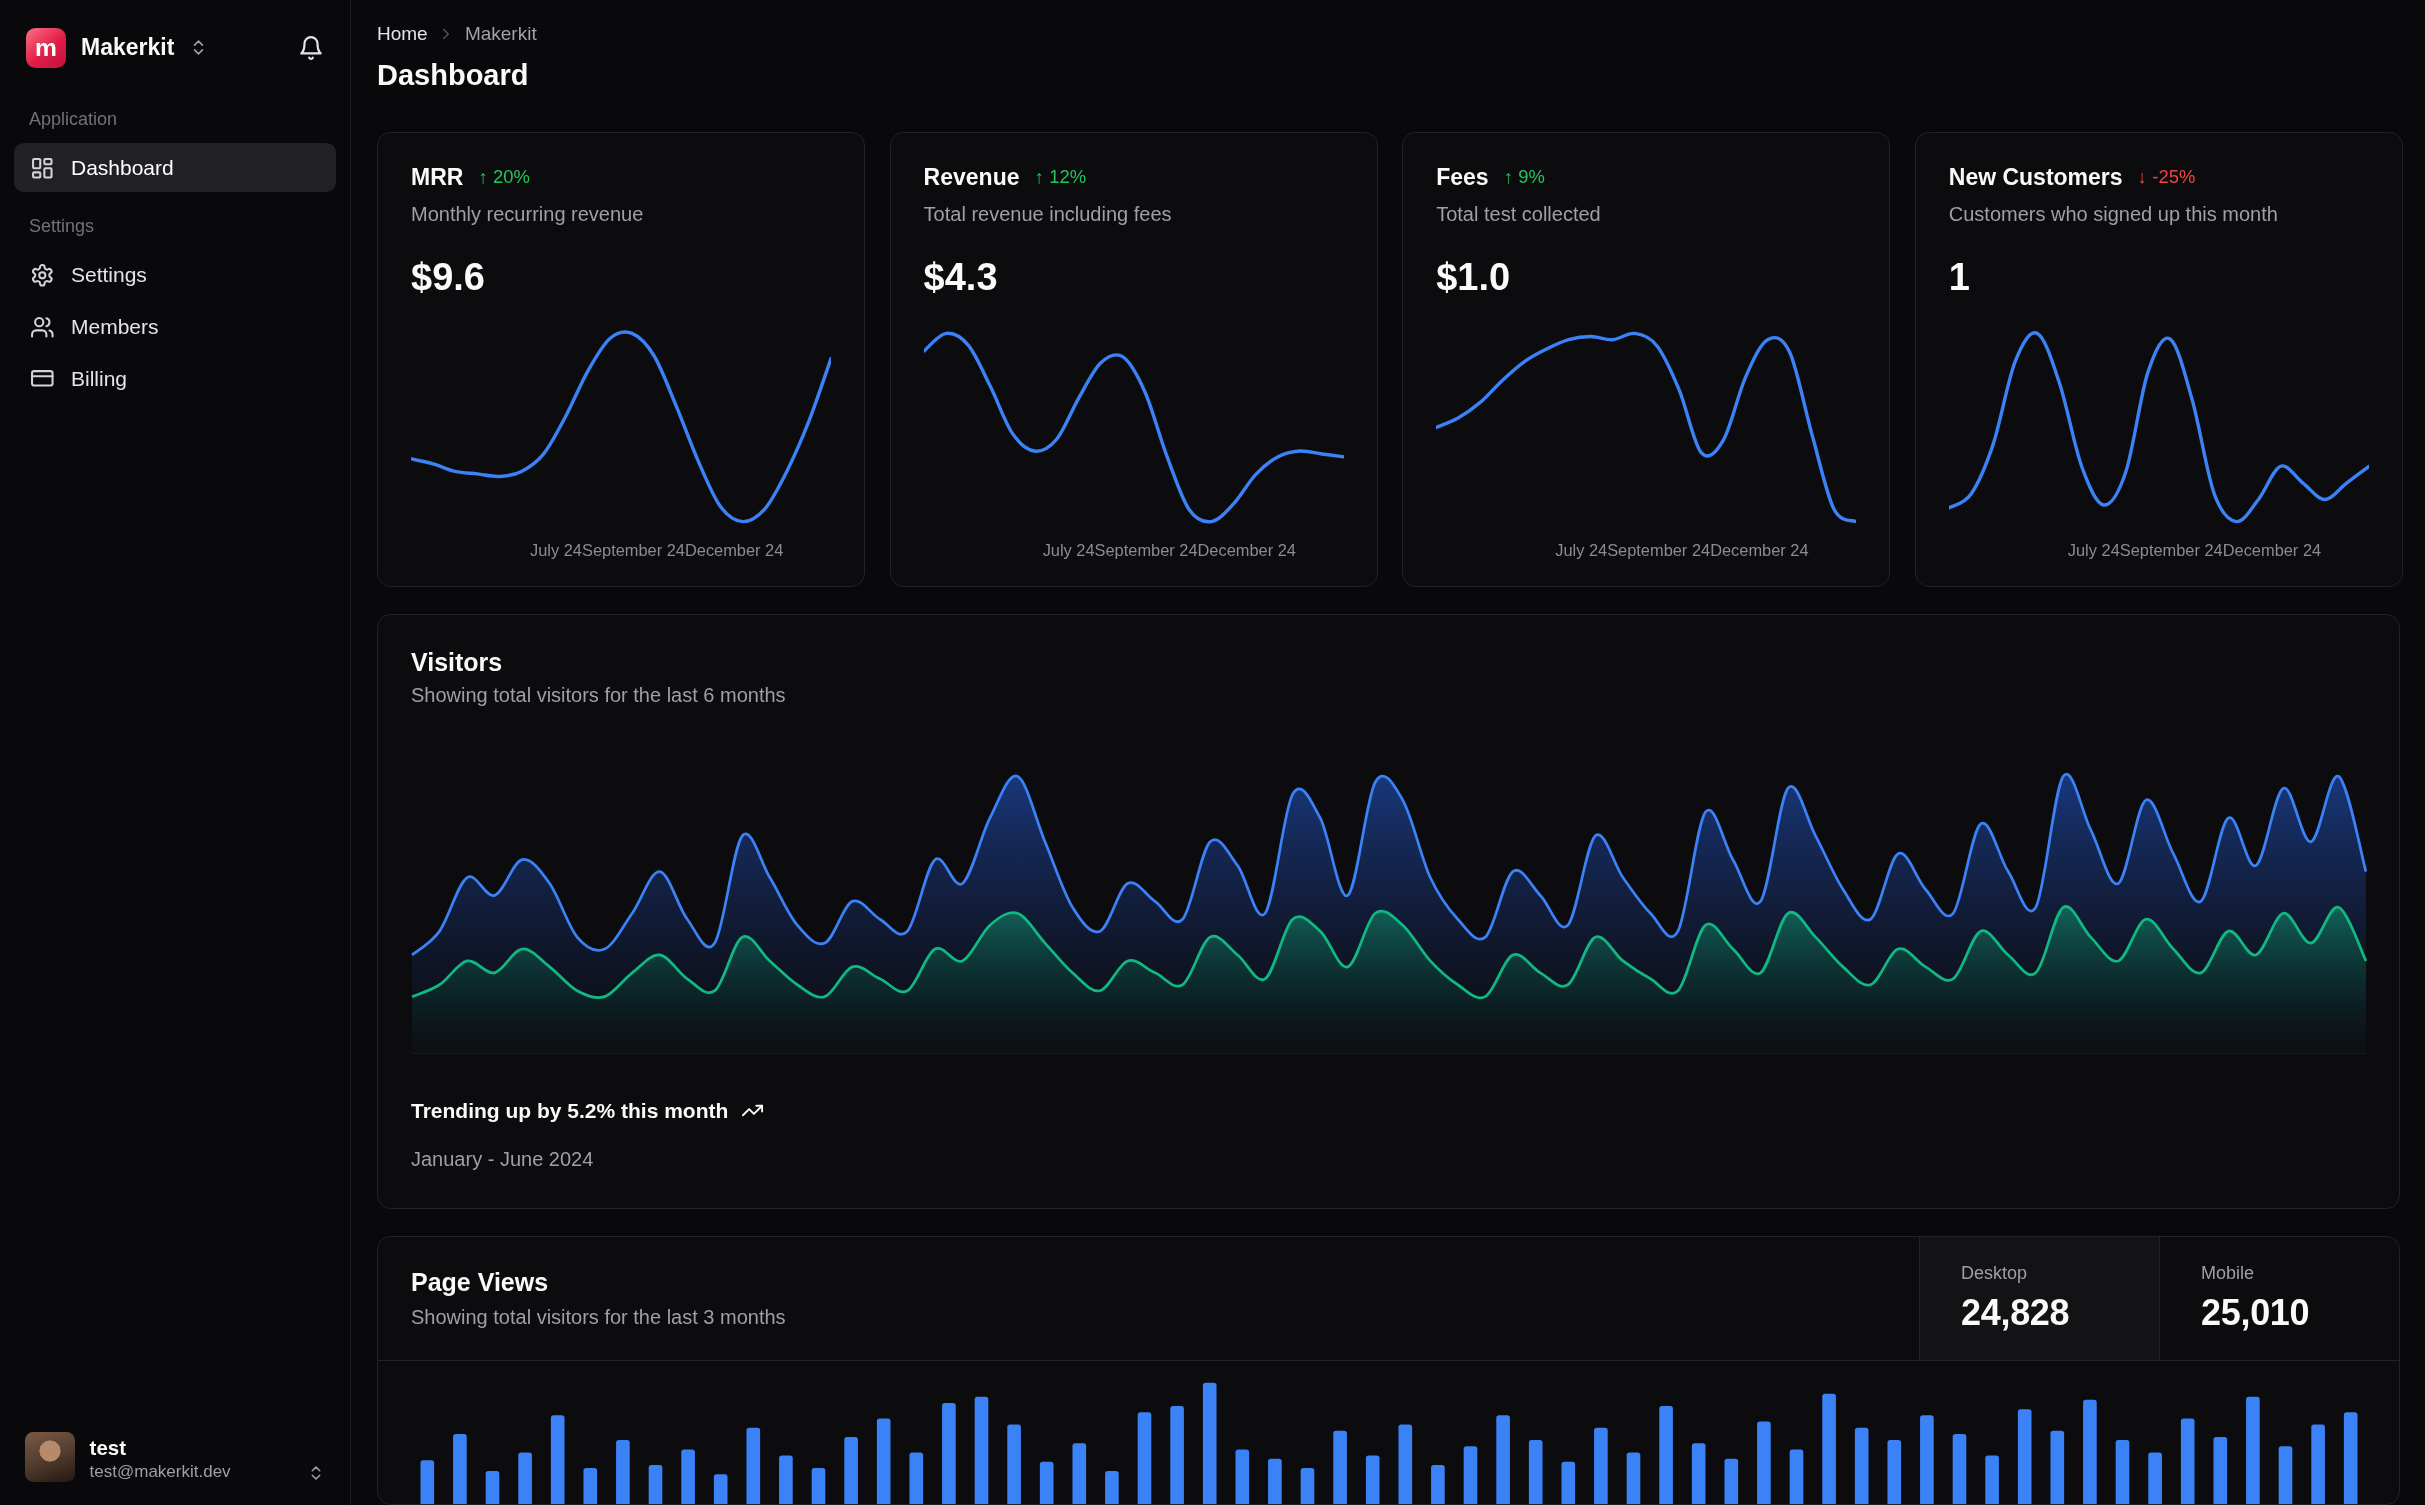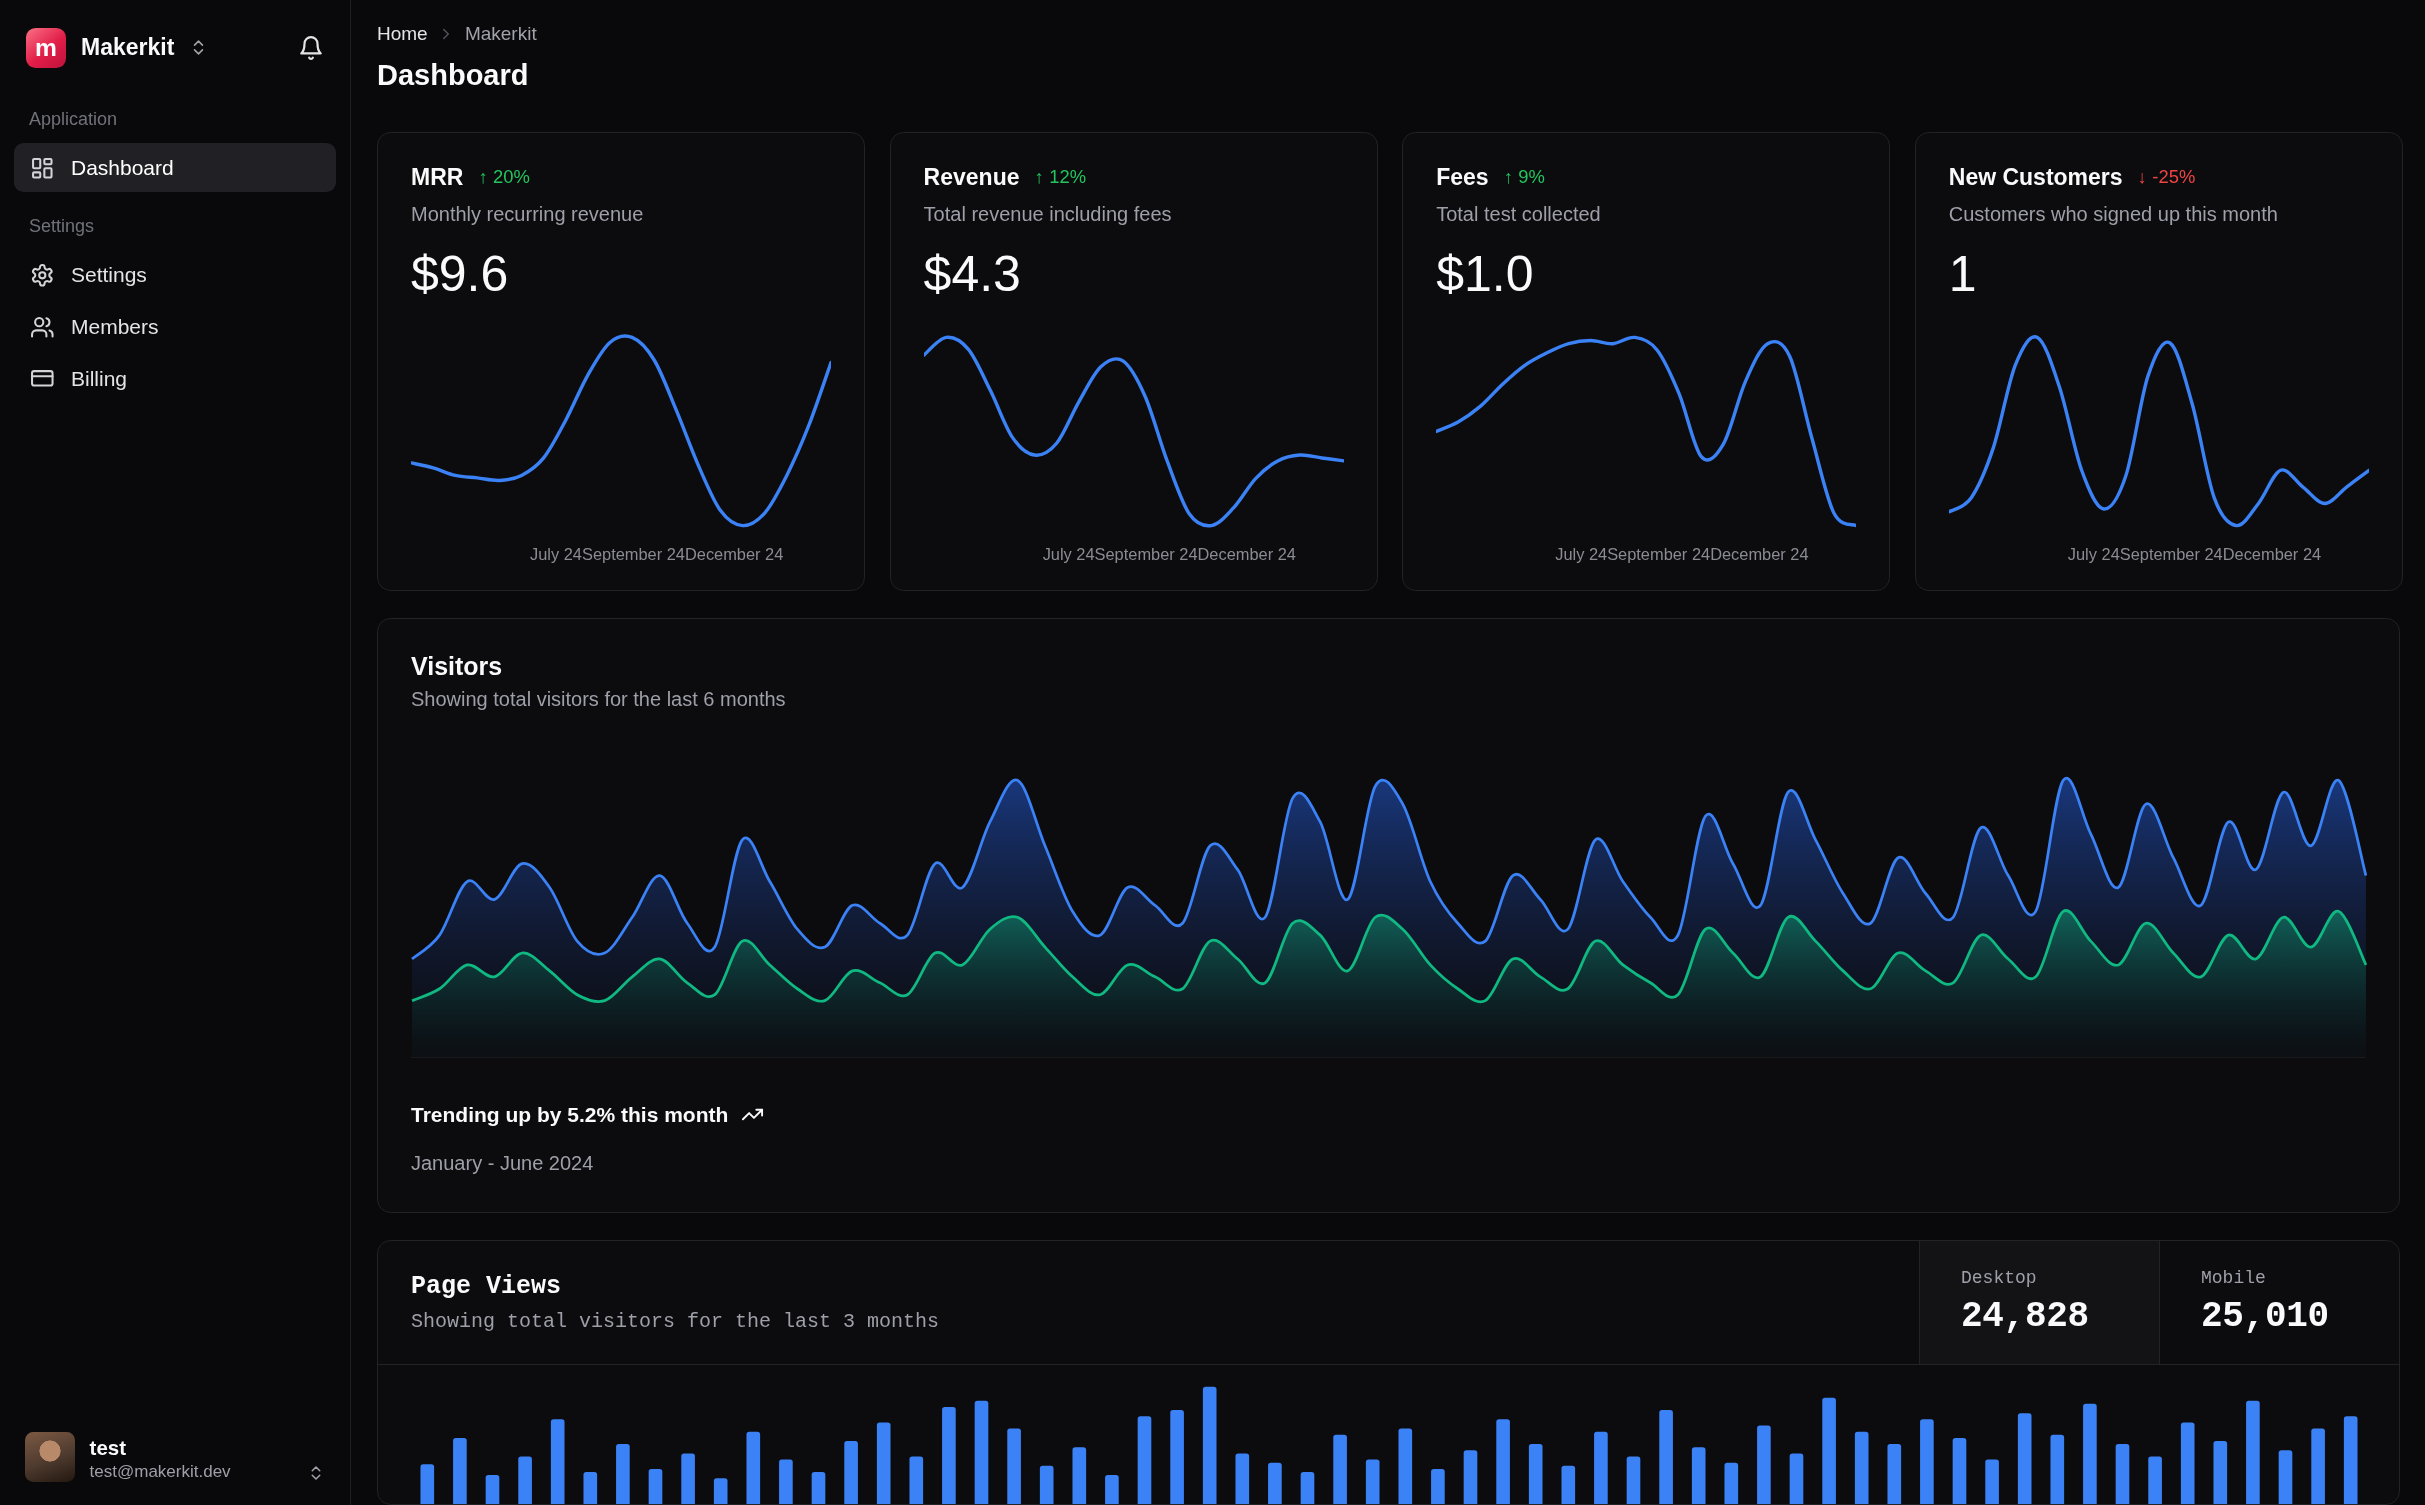--- a/index.html
+++ b/index.html
@@ -59,36 +59,36 @@
 
   .stats-row { display:grid; grid-template-columns:repeat(4,1fr); gap:24.6px; margin-top:40px; }
   .card { background:#0c0c0e; border:0.7px solid #222227; border-radius:13.6px; }
   .stat-card { padding:31px 33px 26px; }
   .stat-head { display:flex; align-items:center; gap:15px; }
   .stat-title { font-size:23px; font-weight:600; }
   .trend { font-size:18.4px; font-weight:500; display:flex; align-items:center; gap:5.5px; }
   .trend.up { color:#22c55e; }
   .trend.down { color:#ef4444; }
   .stat-sub { margin-top:12.3px; font-size:20px; color:#9f9fa9; }
-  .stat-value { margin-top:19px; font-size:50px; font-weight:400; }
+  .stat-value { margin-top:30px; font-size:38px; font-weight:700; }
   .spark { height:205px; margin-top:26px; }
   .spark-labels {
     display:flex; justify-content:center; padding-left:17%;
     margin-top:11px; font-size:16.4px; color:#8b8b93;
   }
 
   .visitors-card { margin-top:27px; padding:33px 33px 37px; }
   .vc-title { font-size:25px; font-weight:700; }
   .vc-sub { margin-top:7px; font-size:20px; color:#9f9fa9; }
   .visitors-chart { height:307px; margin-top:40px; border-bottom:0.7px solid rgba(255,255,255,0.06); }
   .vc-foot-main { display:flex; align-items:center; gap:12.3px; margin-top:45px; font-size:21px; font-weight:700; }
   .vc-foot-main .icon { color:#fafafa; }
   .vc-foot-sub { margin-top:25px; font-size:20px; color:#9f9fa9; }
 
-  .pv-card { margin-top:27px; padding:0; flex:1; display:flex; flex-direction:column; overflow:hidden;font-family:Liberation Mono, monospace; }
+  .pv-card { margin-top:27px; padding:0; flex:1; display:flex; flex-direction:column; overflow:hidden; }
   .pv-head { display:flex; border-bottom:0.7px solid #222227; }
   .pv-head-left { flex:1; padding:31px 33px; }
   .pv-title { font-size:25px; font-weight:700; }
   .pv-sub { margin-top:9.6px; font-size:20px; color:#9f9fa9; }
   .pv-stat {
     width:240px; border-left:0.7px solid #222227; cursor:pointer;
     display:flex; flex-direction:column; justify-content:center; gap:8.2px;
     padding:19px 41px;
   }
   .pv-stat.active { background:#131316; }

